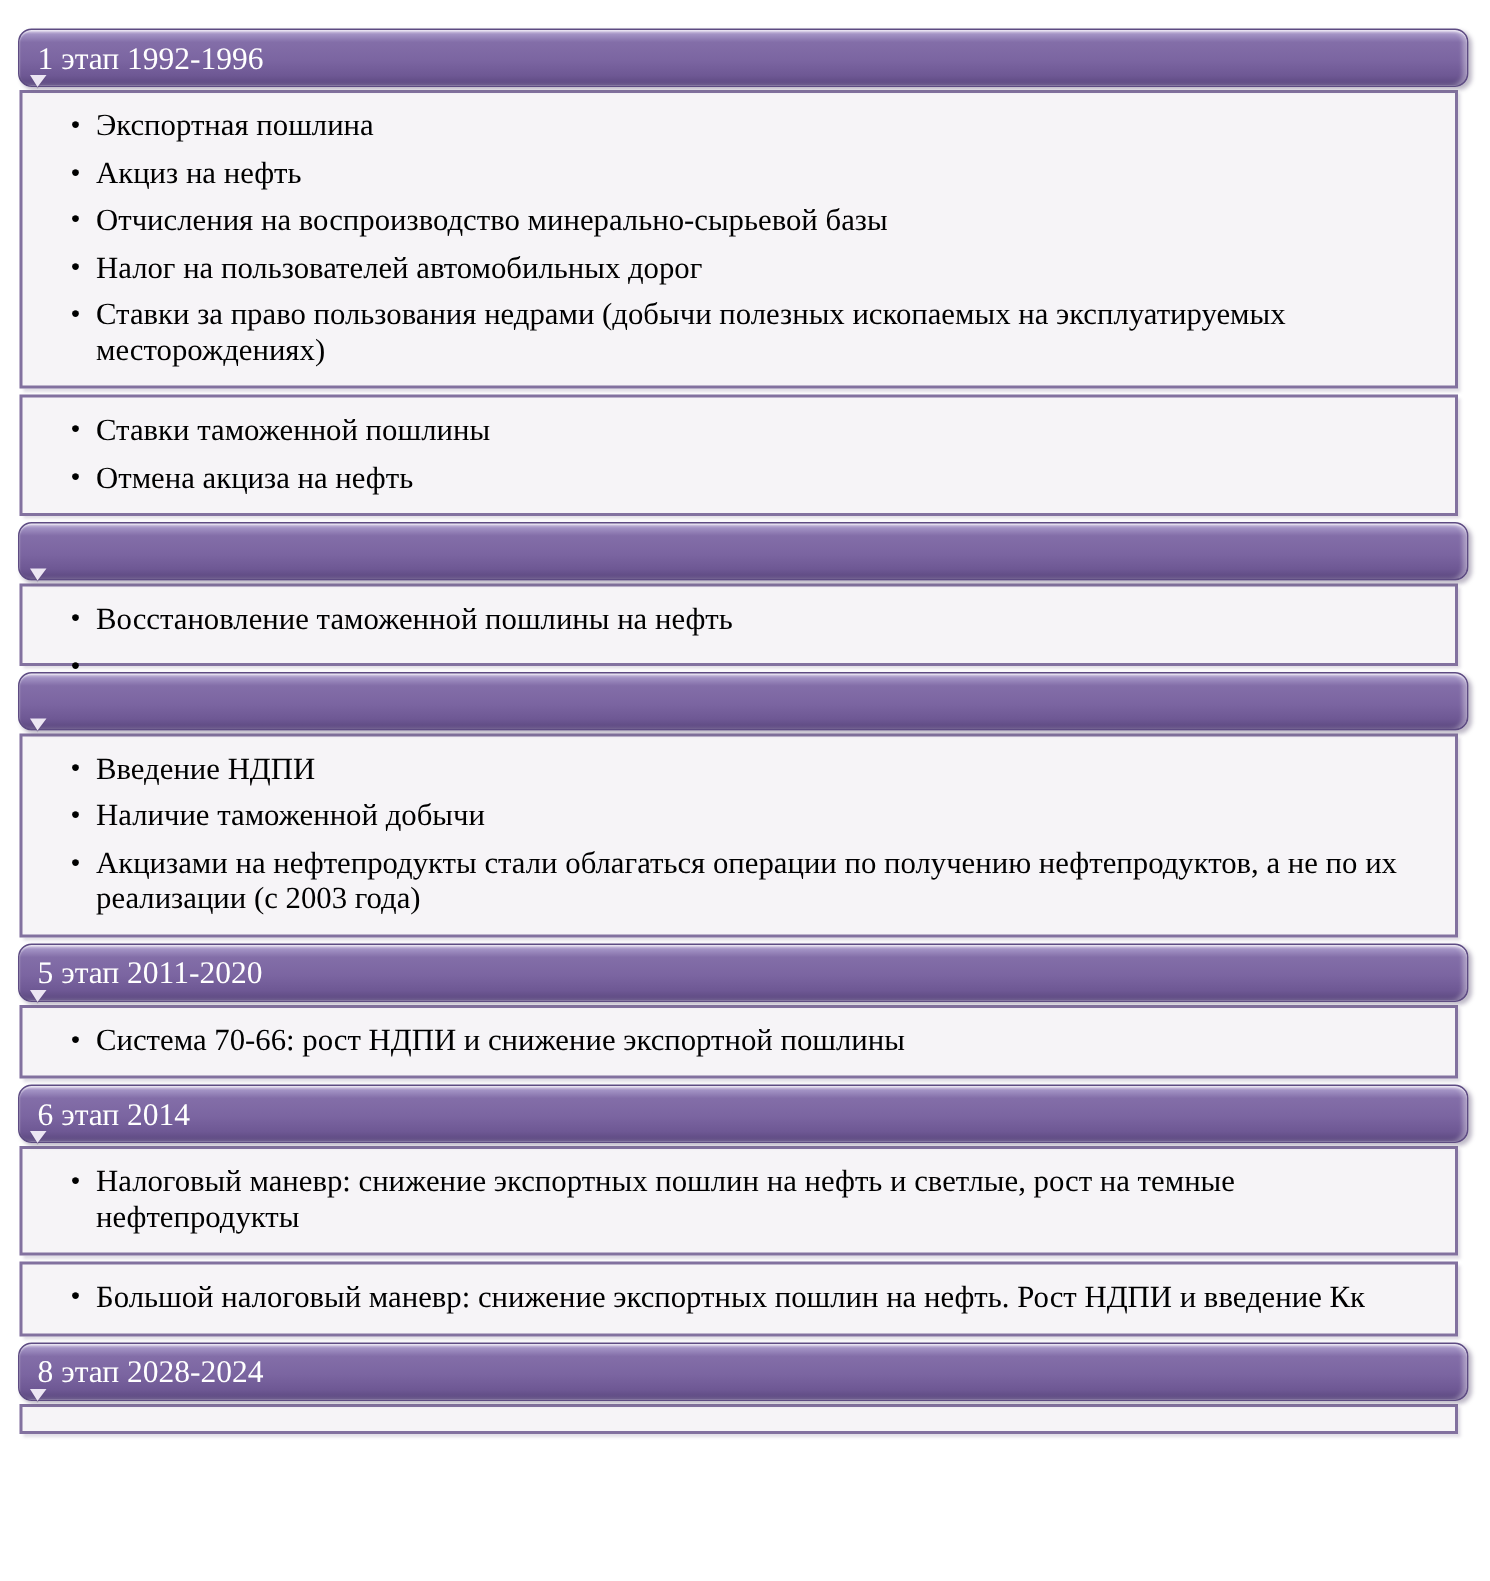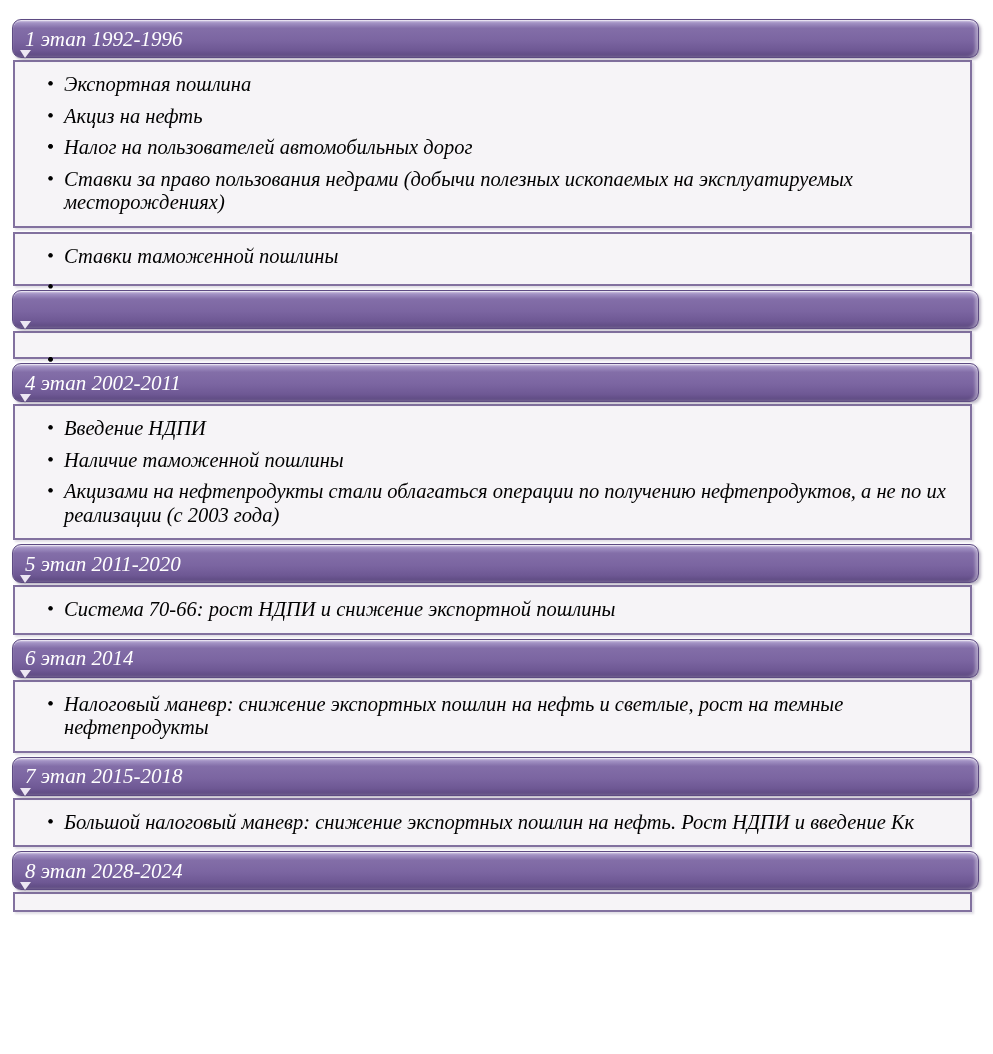--- a/index.html
+++ b/index.html
@@ -15,21 +15,21 @@
   body{
     width:993px;
     font-family:"Liberation Serif","DejaVu Serif",serif;
     color:var(--bullet_text);
   }
   .page{
     box-sizing:border-box;
     width:993px;
     padding:19px 14px 6px 12px;
   }
-  .stage{margin-bottom:4px;font-style:italic;}
+  .stage{margin-bottom:4px;}
   .stage-header{
     position:relative;
     box-sizing:border-box;
     height:39px;
     border:1px solid #5d4b82;
     border-radius:9px;
     padding:0 12px;
     display:flex;
     align-items:center;
     background:linear-gradient(to bottom,
@@ -94,57 +94,56 @@
 
   <section class="stage">
     <div class="stage-header">
       <span class="notch"></span>
       <span>1 этап 1992-1996</span>
     </div>
     <div class="stage-body">
       <ul class="bullets">
         <li><span class="dot">•</span><span>Экспортная пошлина</span></li>
         <li><span class="dot">•</span><span>Акциз на нефть</span></li>
-        <li><span class="dot">•</span></li>
+        <li><span class="dot">•</span><span>Отчисления на воспроизводство минерально-сырьевой базы</span></li>
         <li><span class="dot">•</span><span>Налог на пользователей автомобильных дорог</span></li>
         <li><span class="dot">•</span><span>Ставки за право пользования недрами (добычи полезных ископаемых на эксплуатируемых месторождениях)</span></li>
       </ul>
     </div>
   </section>
 
   <section class="stage">
     <div class="stage-body">
       <ul class="bullets">
         <li><span class="dot">•</span><span>Ставки таможенной пошлины</span></li>
+        <li><span class="dot">•</span><span>Отмена  акциза на нефть</span></li>
+      </ul>
+    </div>
+  </section>
+
+  <section class="stage">
+    <div class="stage-header">
+      <span class="notch"></span>
+    </div>
+    <div class="stage-body">
+      <ul class="bullets">
+        <li><span class="dot">•</span><span>Восстановление таможенной пошлины на нефть</span></li>
         <li><span class="dot">•</span></li>
       </ul>
     </div>
   </section>
 
   <section class="stage">
     <div class="stage-header">
       <span class="notch"></span>
     </div>
     <div class="stage-body">
       <ul class="bullets">
-        <li><span class="dot">•</span></li>
-        <li><span class="dot">•</span></li>
-      </ul>
-    </div>
-  </section>
-
-  <section class="stage">
-    <div class="stage-header">
-      <span class="notch"></span>
-      <span>4 этап 2002-2011</span>
-    </div>
-    <div class="stage-body">
-      <ul class="bullets">
         <li><span class="dot">•</span><span>Введение НДПИ</span></li>
-        <li><span class="dot">•</span><span>Наличие таможенной пошлины</span></li>
+        <li><span class="dot">•</span><span>Наличие таможенной добычи</span></li>
         <li><span class="dot">•</span><span>Акцизами  на нефтепродукты стали облагаться операции по получению нефтепродуктов, а не по их реализации (с 2003 года)</span></li>
       </ul>
     </div>
   </section>
 
   <section class="stage">
     <div class="stage-header">
       <span class="notch"></span>
       <span>5 этап 2011-2020</span>
     </div>
@@ -161,24 +160,20 @@
       <span>6 этап 2014</span>
     </div>
     <div class="stage-body">
       <ul class="bullets">
         <li><span class="dot">•</span><span>Налоговый маневр: снижение экспортных пошлин на нефть и светлые, рост на темные нефтепродукты</span></li>
       </ul>
     </div>
   </section>
 
   <section class="stage">
-    <div class="stage-header">
-      <span class="notch"></span>
-      <span>7 этап 2015-2018</span>
-    </div>
     <div class="stage-body">
       <ul class="bullets">
         <li><span class="dot">•</span><span>Большой налоговый маневр: снижение экспортных пошлин на нефть. Рост НДПИ и введение Кк</span></li>
       </ul>
     </div>
   </section>
 
   <section class="stage">
     <div class="stage-header">
       <span class="notch"></span>

